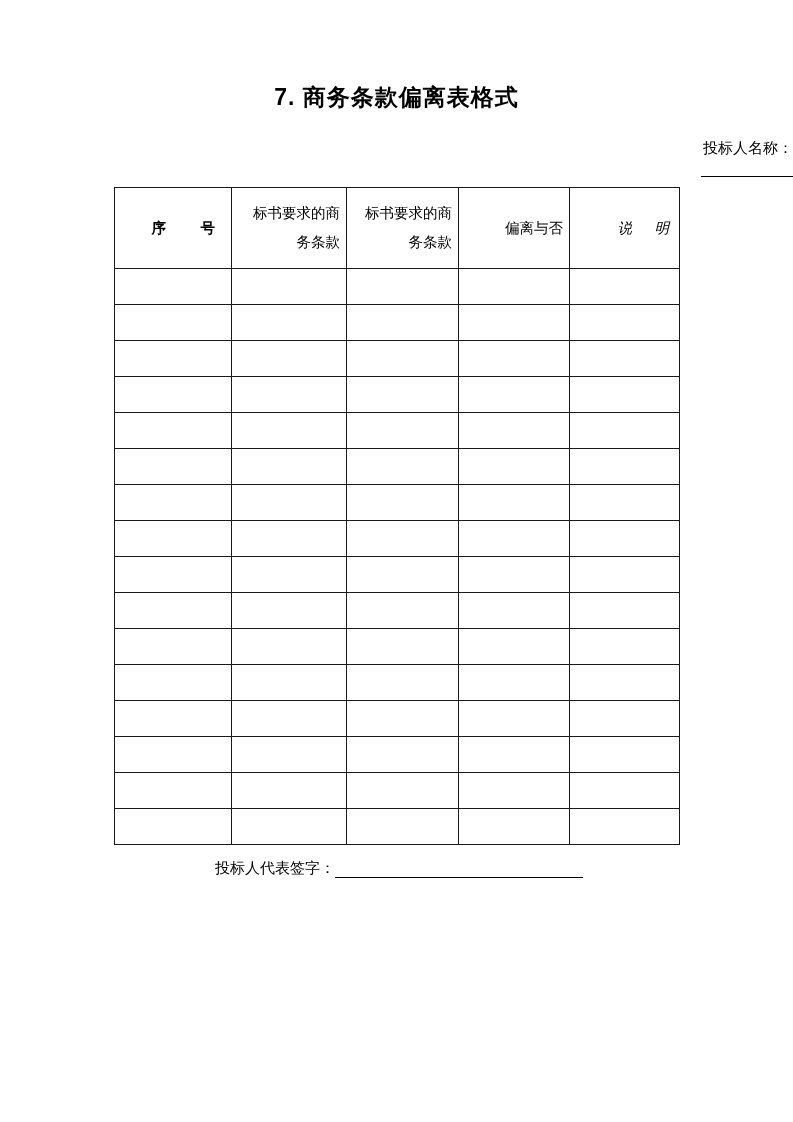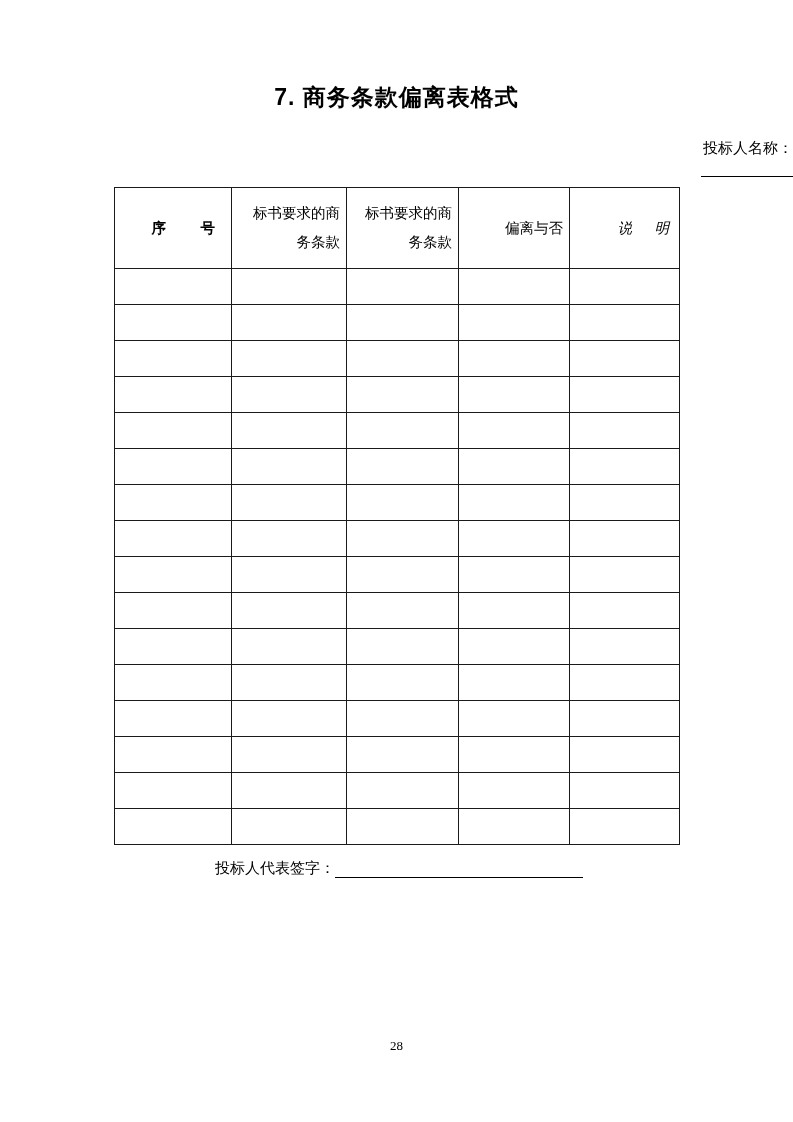--- a/index.html
+++ b/index.html
@@ -264,15 +264,14 @@
         <td></td>
       </tr>
     </tbody>
   </table>
 
   <div class="signature-line">
     <span>投标人代表签字：</span>
     <span class="sig-underline"></span>
   </div>
 
-  <div class="page-number">28</div>
 
 </div>
 
 </body></html>

